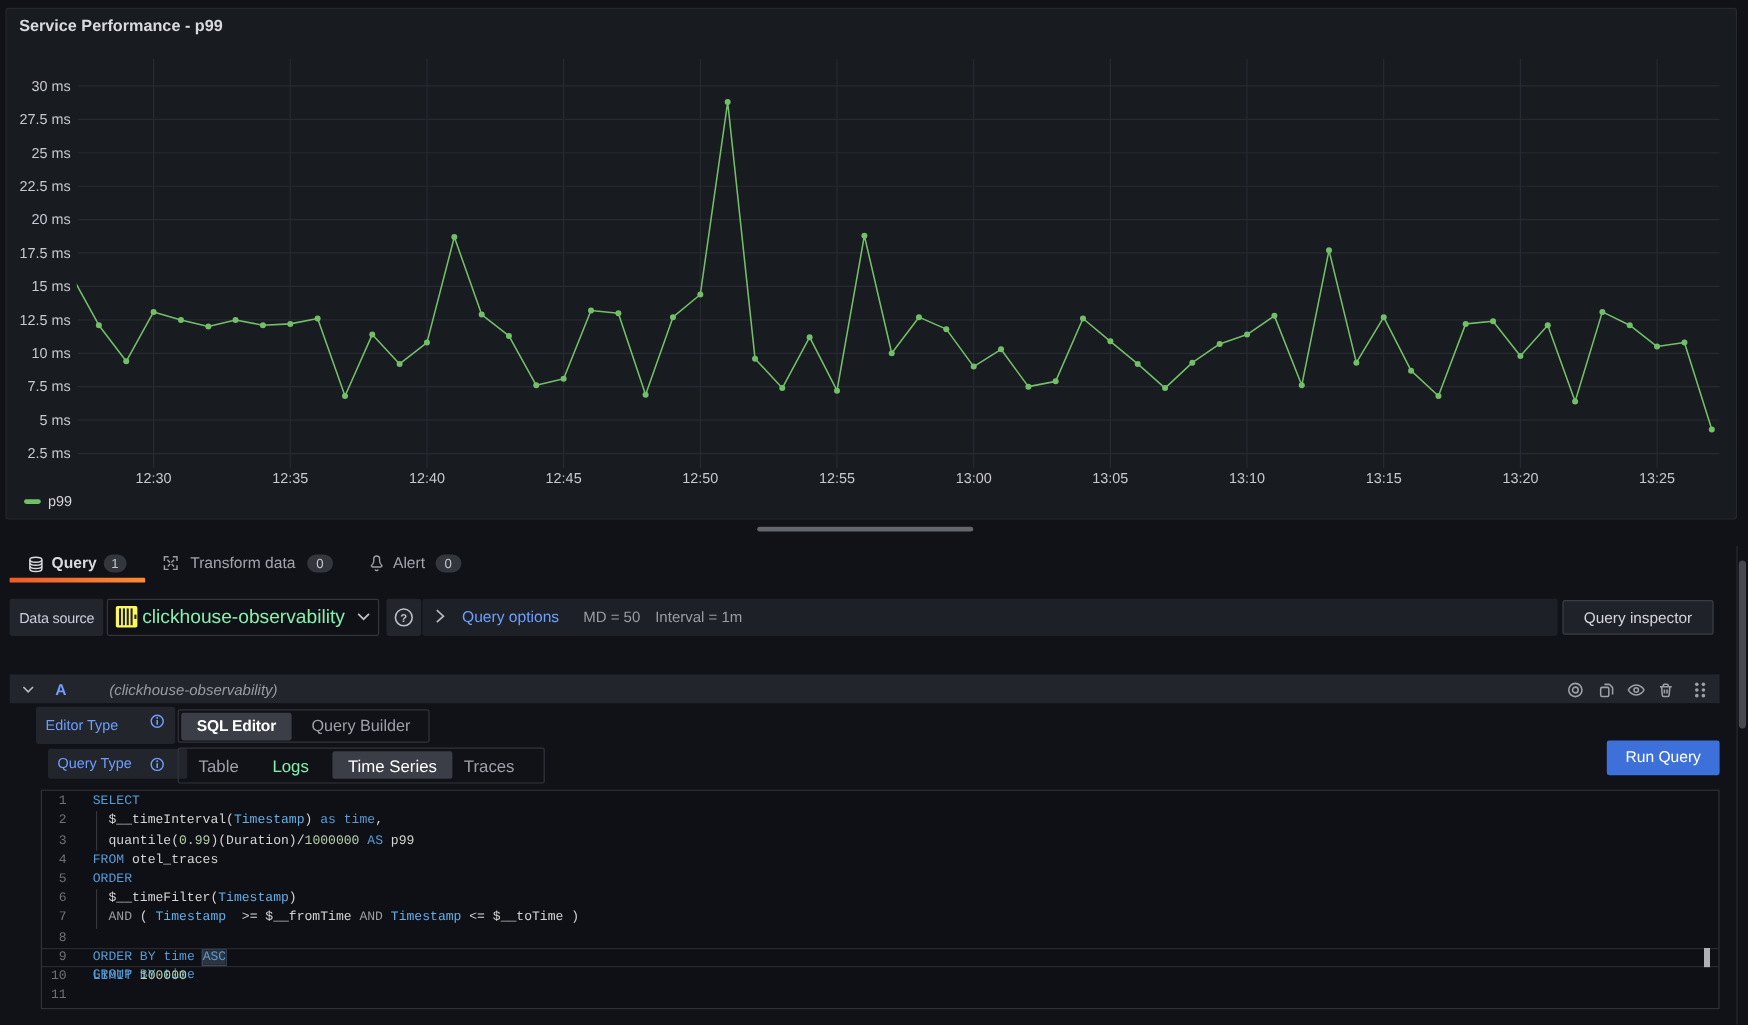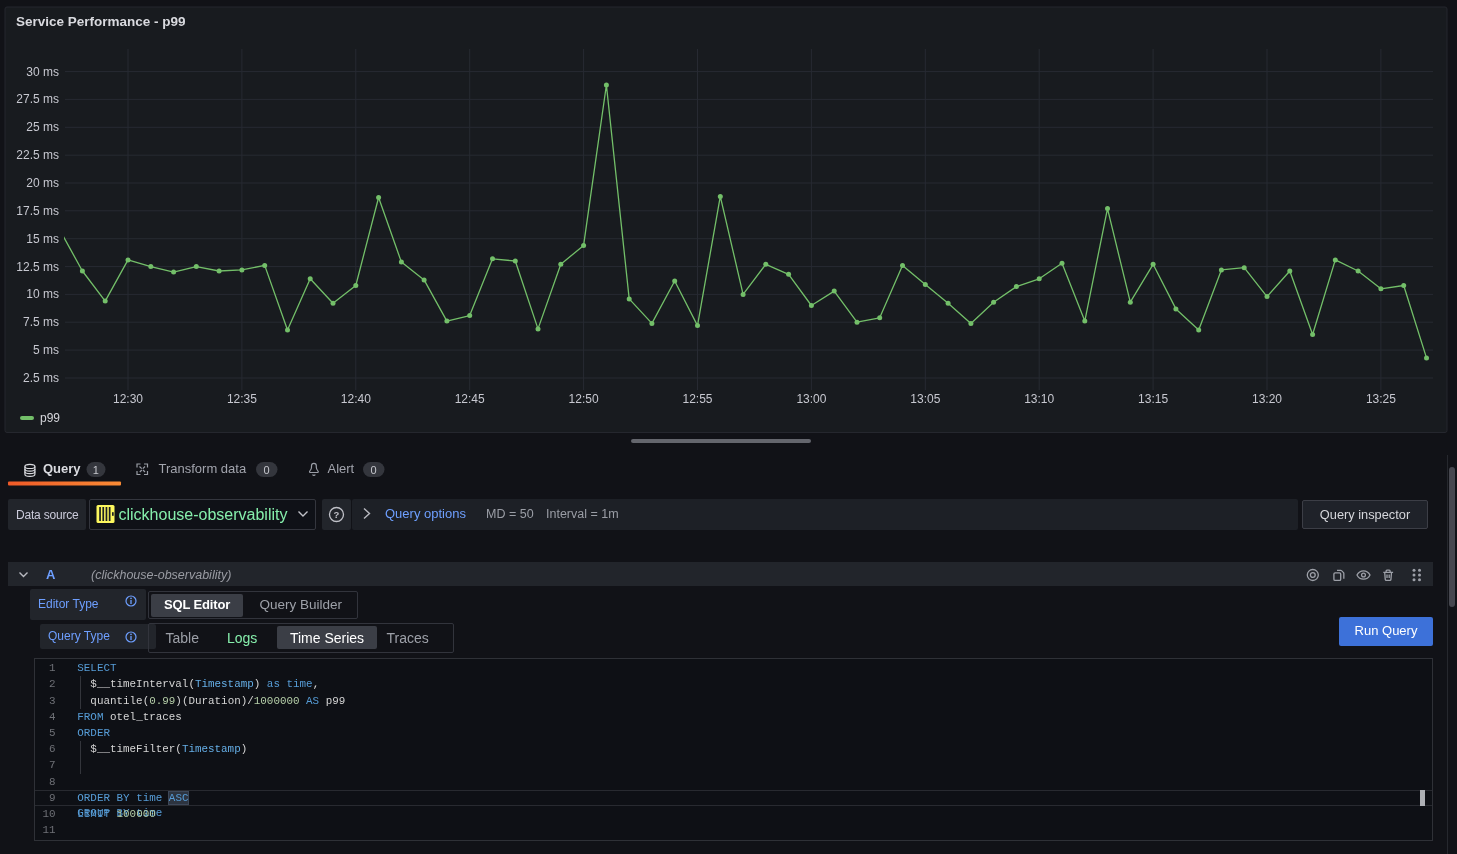--- a/index.html
+++ b/index.html
@@ -291,20 +291,21 @@
     <div class="ln" style="top:115.1px;">8</div>
     <div class="ln" style="top:131.3px;">9</div>
     <div class="ln" style="top:147.5px;">10</div>
     <div class="ln" style="top:163.7px;">11</div>
     <div class="cl" style="top:1.7px;"><span class="k">SELECT</span></div>
     <div class="cl" style="top:17.9px;">  $__timeInterval(<span class="t">Timestamp</span>) <span class="k">as</span> <span class="k">time</span>,</div>
     <div class="cl" style="top:34.1px;">  quantile(<span class="n">0.99</span>)(Duration)/<span class="n">1000000</span> <span class="k">AS</span> p99</div>
     <div class="cl" style="top:50.3px;"><span class="k">FROM</span> otel_traces</div>
     <div class="cl" style="top:66.5px;"><span class="k">ORDER</span></div>
     <div class="cl" style="top:82.7px;">  $__timeFilter(<span class="t">Timestamp</span>)</div>
+    <div class="cl" style="top:98.9px;">  <span class="o">AND</span> ( <span class="t">Timestamp</span>  &gt;= $__fromTime <span class="o">AND</span> <span class="t">Timestamp</span> &lt;= $__toTime )</div>
     <div class="cl" style="top:115.1px;margin-top:31px;"><span class="k">GROUP</span> <span class="k">BY</span> <span class="k">time</span></div>
     <div class="cl" style="top:131.3px;"><span class="k">ORDER</span> <span class="k">BY</span> <span class="k">time</span> <span class="k" style="background:#2d3440;box-shadow:0 0 0 1px #3d4758;">ASC</span></div>
     <div class="cl" style="top:147.5px;"><span class="k">LIMIT</span> <span class="n">100000</span></div>
 
     <div class="abs" style="left:1385px;top:131.8px;width:5.5px;height:16px;background:#aeb0b5;"></div>
   </div>
 </div>
 
 <div class="abs" style="left:1447px;top:455px;width:1px;height:399px;background:#26282e;"></div>
 

